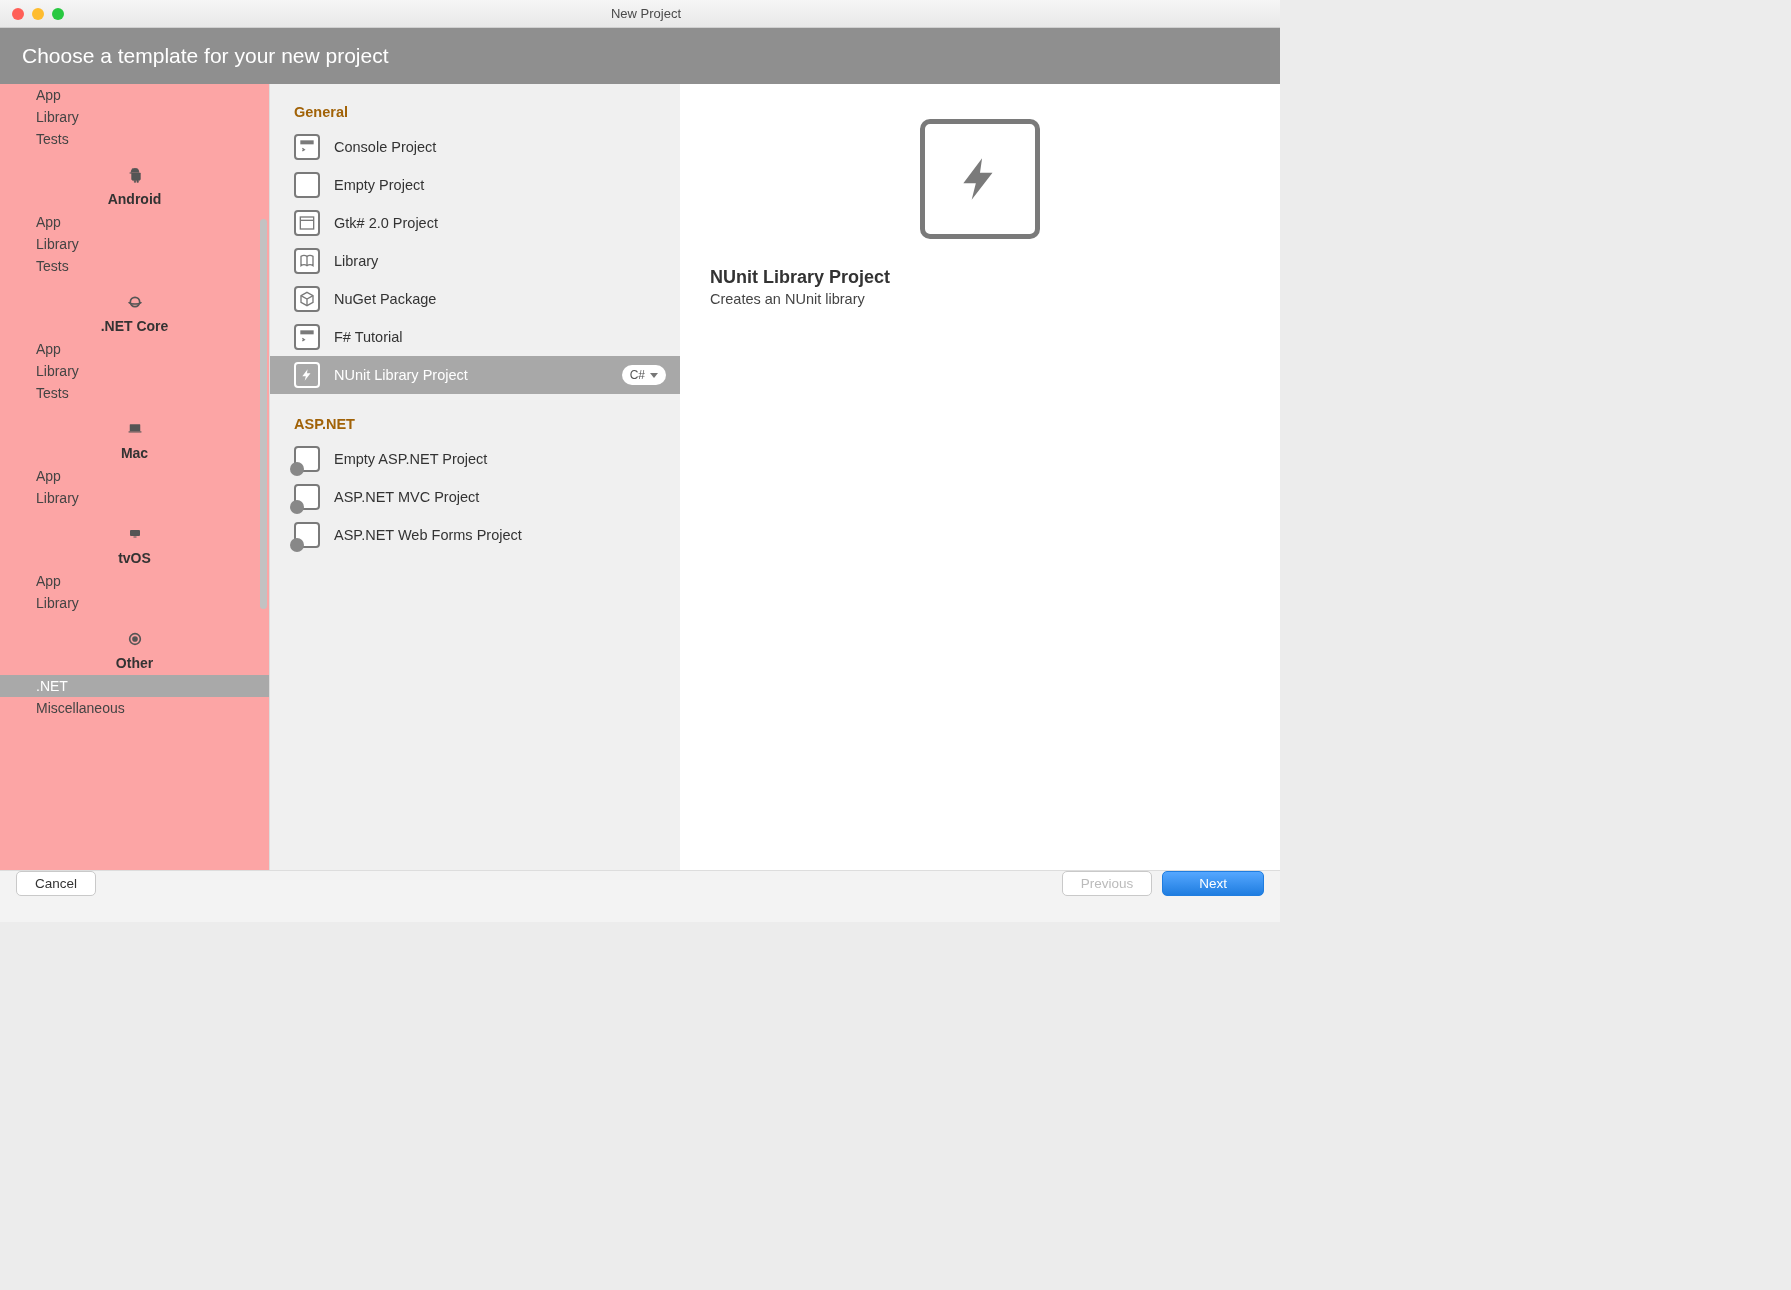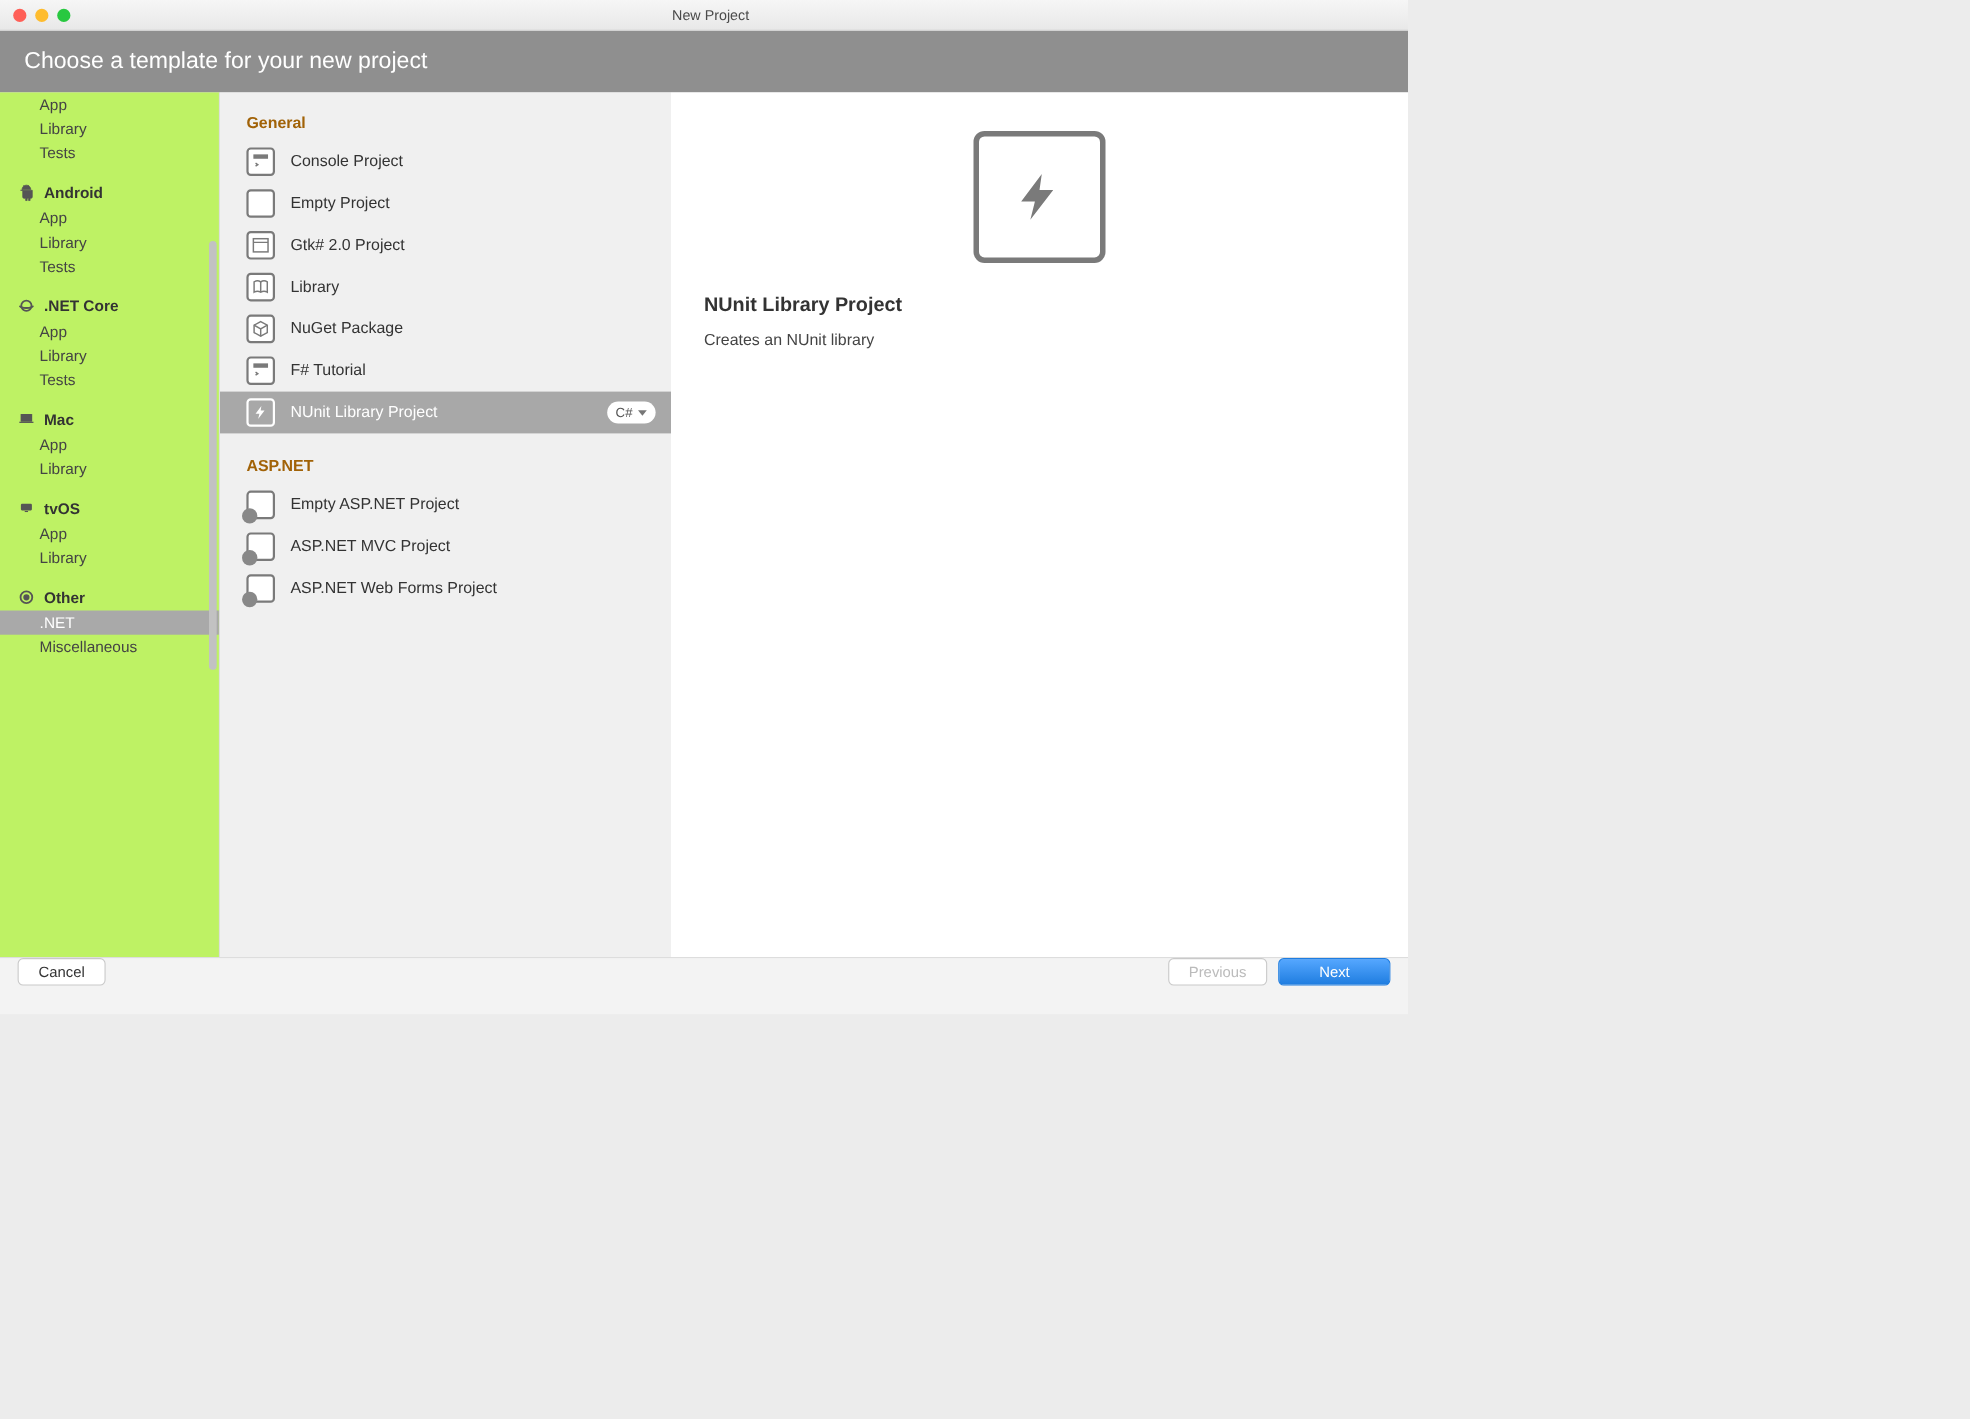--- a/index.html
+++ b/index.html
@@ -34,32 +34,33 @@
   background: #8f8f8f;
   color: #fff;
   padding: 16px 22px;
   font-size: 21px;
   font-weight: 400;
 }
 .content {
   flex: 1; display: flex; min-height: 0;
 }
 .sidebar {
-  width: 200px;
-  background: #bef264;
+  width: 270px;
+  background: #fca5a5;
   overflow-y: auto;
   border-right: 1px solid #ddd;
   position: relative;
 }
 .sidebar-inner { padding-top: 0; }
 .cat {
   display: flex; align-items: center; gap: 8px;
   padding: 5px 16px 4px 16px;
   font-weight: 600; font-size: 14px; color: #333;
   margin-top: 12px;
+  flex-direction: column;
 }
 .cat.first { margin-top: 0; padding-top: 8px; }
 .cat-icon { width: 16px; height: 16px; display:flex; align-items:center; justify-content:center; color:#555;}
 .sub {
   padding: 3px 16px 3px 36px;
   font-size: 14px; color: #444;
   cursor: default;
 }
 .sub.selected { background: #a9a9a9; color: #fff; }
 .scrollthumb {
@@ -105,21 +106,21 @@
 .details {
   flex:1; background:#fff; padding: 30px;
   display:flex; flex-direction:column; align-items:center;
 }
 .preview-box {
   width:120px; height:120px; border:5px solid #7a7a7a; border-radius:10px;
   display:flex; align-items:center; justify-content:center; margin-top:5px;
 }
 .preview-box svg { width:50px; height:70px; }
 .details-title { font-size:18px; font-weight:700; color:#333; margin-top:28px; align-self:flex-start;}
-.details-desc { font-size:14.5px; color:#444; margin-top:14px; align-self:flex-start;}
+.details-desc { font-size:14.5px; color:#444; margin-top:3px; align-self:flex-start;}
 .footer {
   height: 52px; background:#f3f3f3; border-top:1px solid #ddd;
   display:flex; align-items:flex-start; padding: 0 16px; gap:10px;
 }
 .footer .spacer{flex:1;}
 .btn {
   font-size:13.5px; padding: 4px 18px; border-radius:5px;
   border:1px solid #c9c9c9; background:#fff; color:#333;
 }
 .btn.disabled { color:#bbb; }

